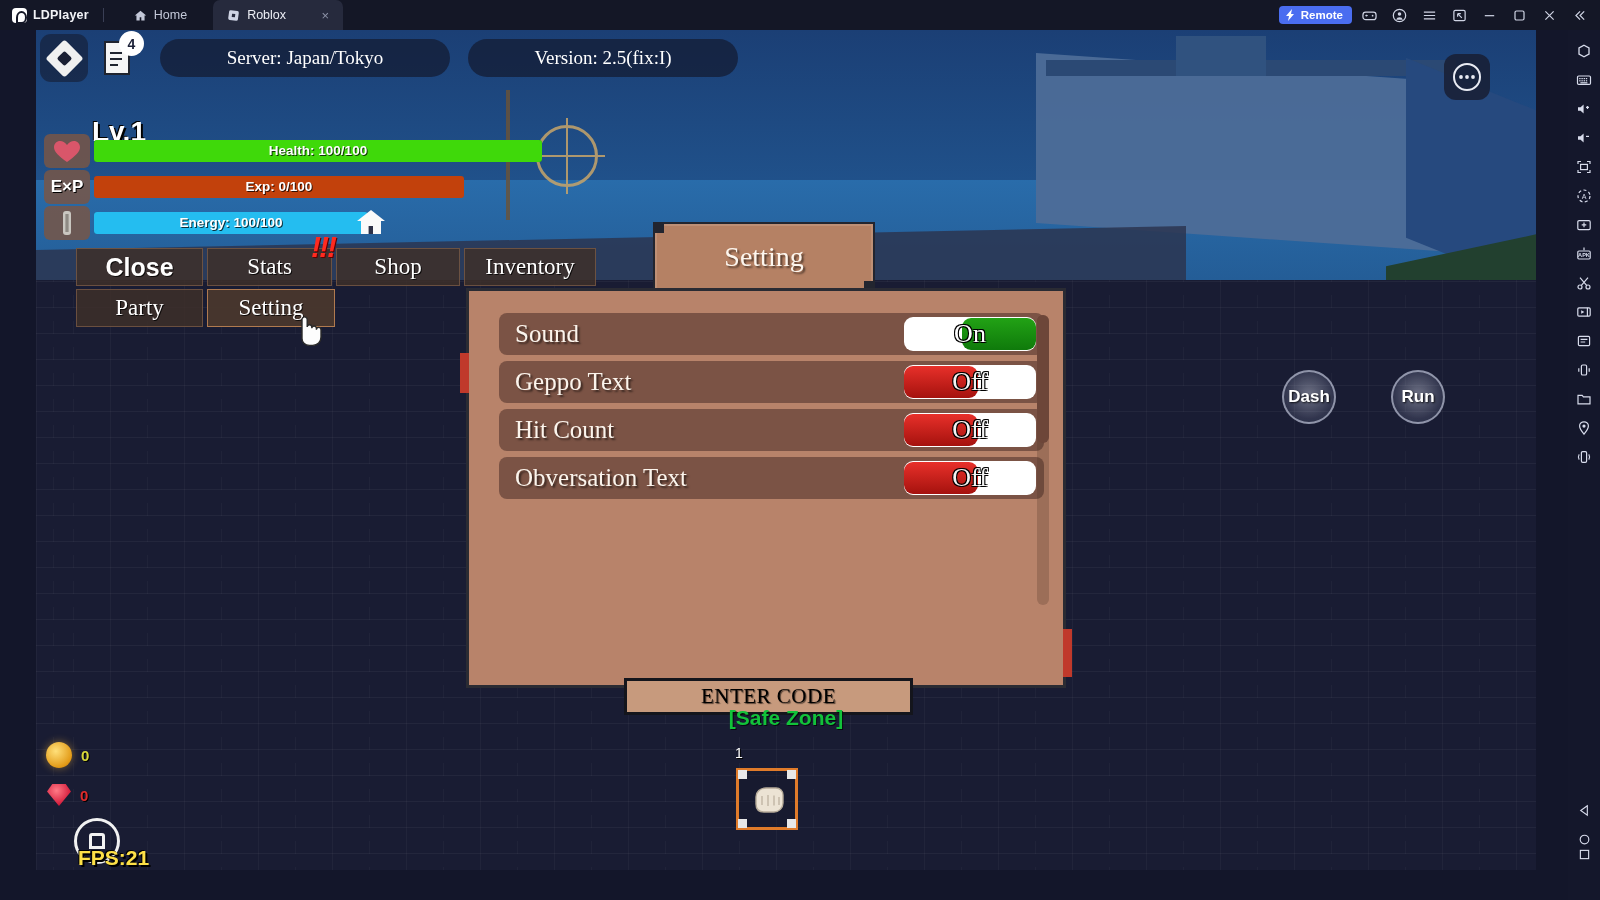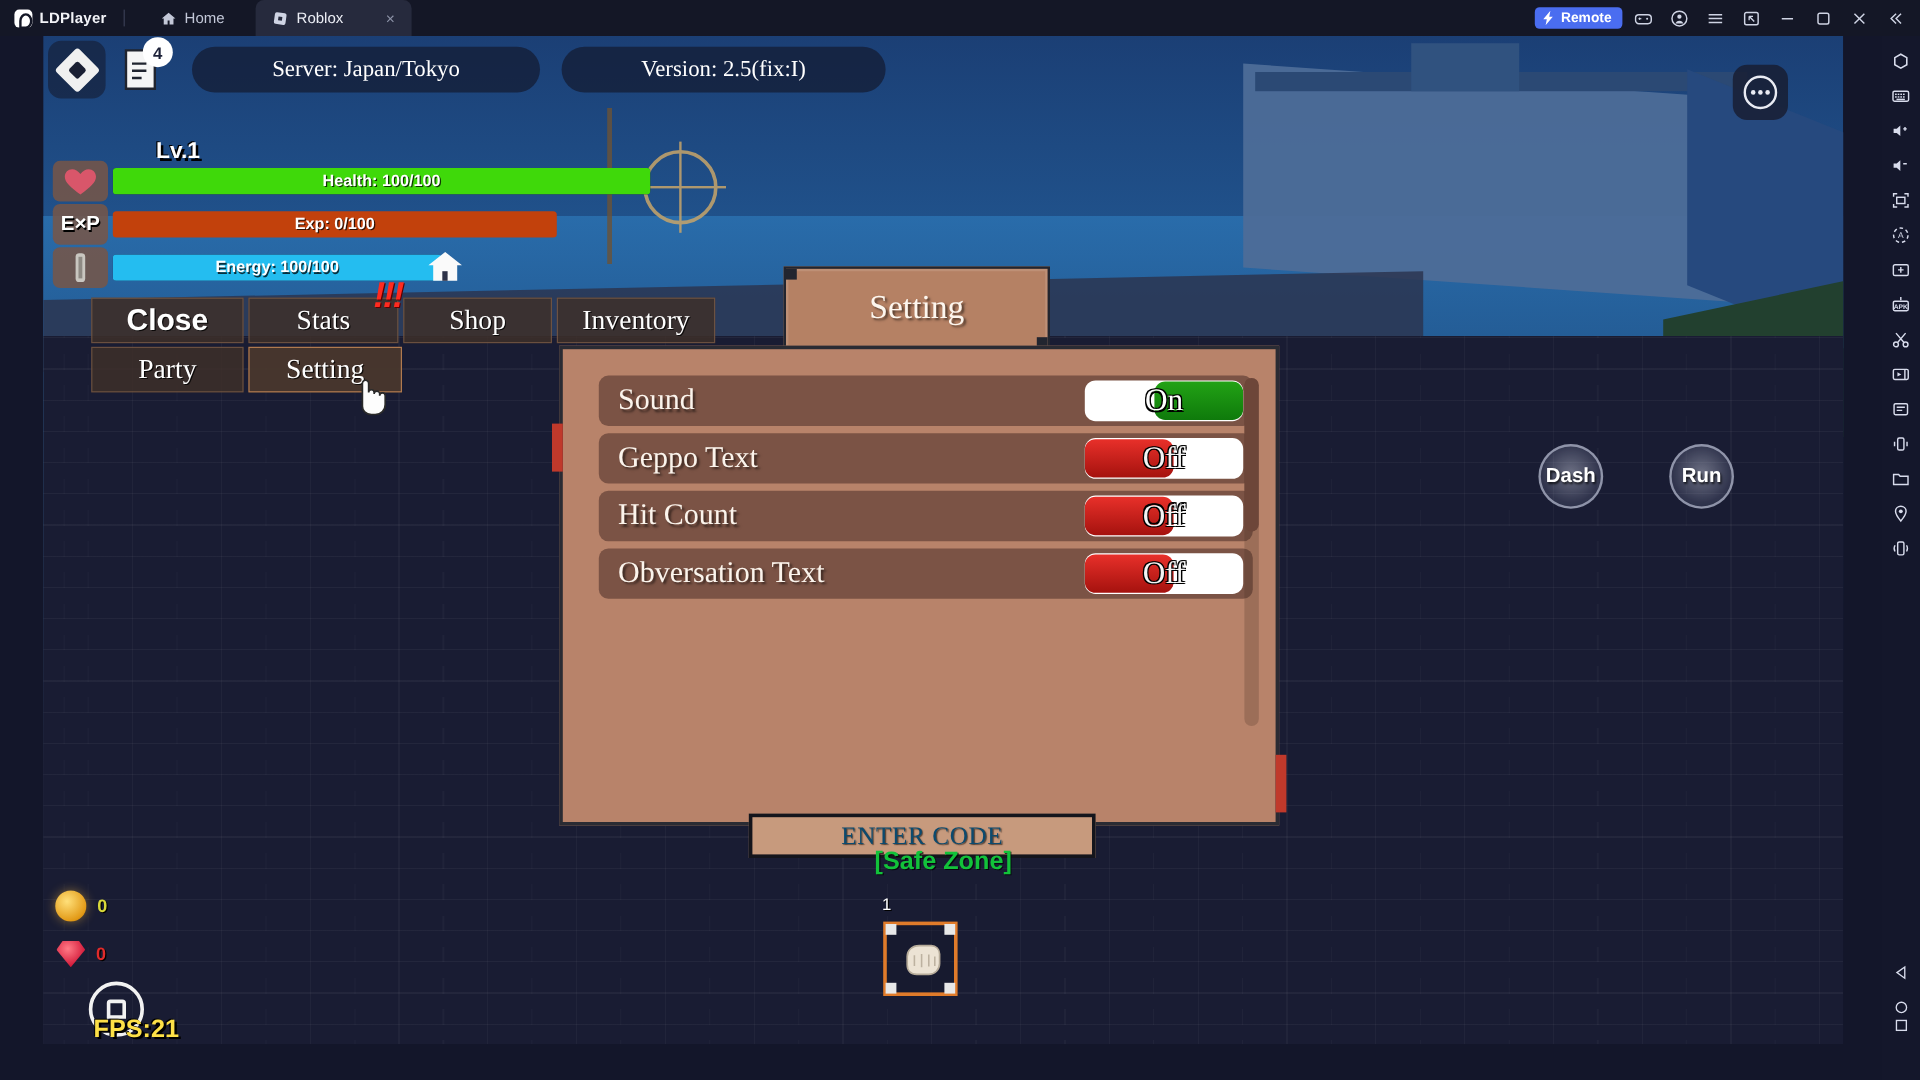--- a/index.html
+++ b/index.html
@@ -94,22 +94,22 @@
   .note-badge .cnt{ position:absolute; right:-4px; top:-4px; min-width:25px;height:25px;
     background:#fff;border-radius:50%;color:#1c2138;font-size:14px;font-weight:bold;
     display:flex;align-items:center;justify-content:center; }
 
   .pill{ height:38px; border-radius:19px; background:rgba(19,27,48,.72);
     color:#fff; display:flex;align-items:center;justify-content:center;
     font-family:"Liberation Serif", serif; font-size:19px; }
   .pill.server{ width:290px; margin-left:14px; }
   .pill.version{ width:270px; margin-left:12px; }
 
-  .lvl{ position:absolute; left:56px; top:86px; color:#fff; font-size:19px; font-weight:bold;
-    text-shadow:2px 2px 0 #000,-1px -1px 0 #000;margin-left:38px; }
+  .lvl{ position:absolute; left:56px; top:86px; color:#fff; font-size:28px; font-weight:bold;
+    text-shadow:2px 2px 0 #000,-1px -1px 0 #000; }
 
   .bar-row{ position:absolute; display:flex; align-items:center; }
   .bar-ico{ width:46px;height:34px;border-radius:6px;background:rgba(120,86,70,.85);
     display:flex;align-items:center;justify-content:center;font-size:16px;color:#fff;
     font-weight:bold;}
   .bar{ height:22px; position:relative; border-radius:3px; overflow:hidden;
     background:rgba(30,34,52,.55); }
   .bar .fill{ position:absolute;left:0;top:0;bottom:0; }
   .bar .txt{ position:relative; z-index:2; width:100%; text-align:center; color:#fff;
     font-size:13.5px; font-weight:bold; line-height:22px;
@@ -163,21 +163,21 @@
   .ctl.sw-off .cval{ color:#f4f4f4; }
 
   .scroll-track{ position:absolute; right:14px; top:24px; width:12px; height:290px;
     background:rgba(70,46,36,.25); border-radius:6px; }
   .scroll-thumb{ position:absolute; left:0; top:0; width:12px; height:128px;
     background:#6d4639; border-radius:6px; }
 
   .enter-code{ position:absolute; left:588px; top:648px; width:289px; height:37px;
     background:#c79a7d; border:3px solid #14151c;
     display:flex; align-items:center; justify-content:center;
-    font-family:"Liberation Serif", serif; font-size:21px; letter-spacing:.5px; color:#0c4a6e;
+    font-family:"Liberation Serif", serif; font-size:21px; letter-spacing:.5px; color:#000000;
     text-shadow:1px 1px 1px rgba(0,0,0,.6); }
 
   .safezone{ position:absolute; left:0; right:0; top:676px; text-align:center;
     color:#12c23a; font-family:"Liberation Sans", sans-serif; font-weight:bold; font-size:21px;
     text-shadow:1px 1px 0 rgba(0,0,0,.7); }
 
   
   .rbtn{ position:absolute; width:54px;height:54px;border-radius:50%;
     background:radial-gradient(circle at 50% 45%, rgba(226,230,245,.42), rgba(160,168,200,.18) 65%, rgba(120,130,170,.12));
     border:2px solid rgba(222,228,245,.55);

